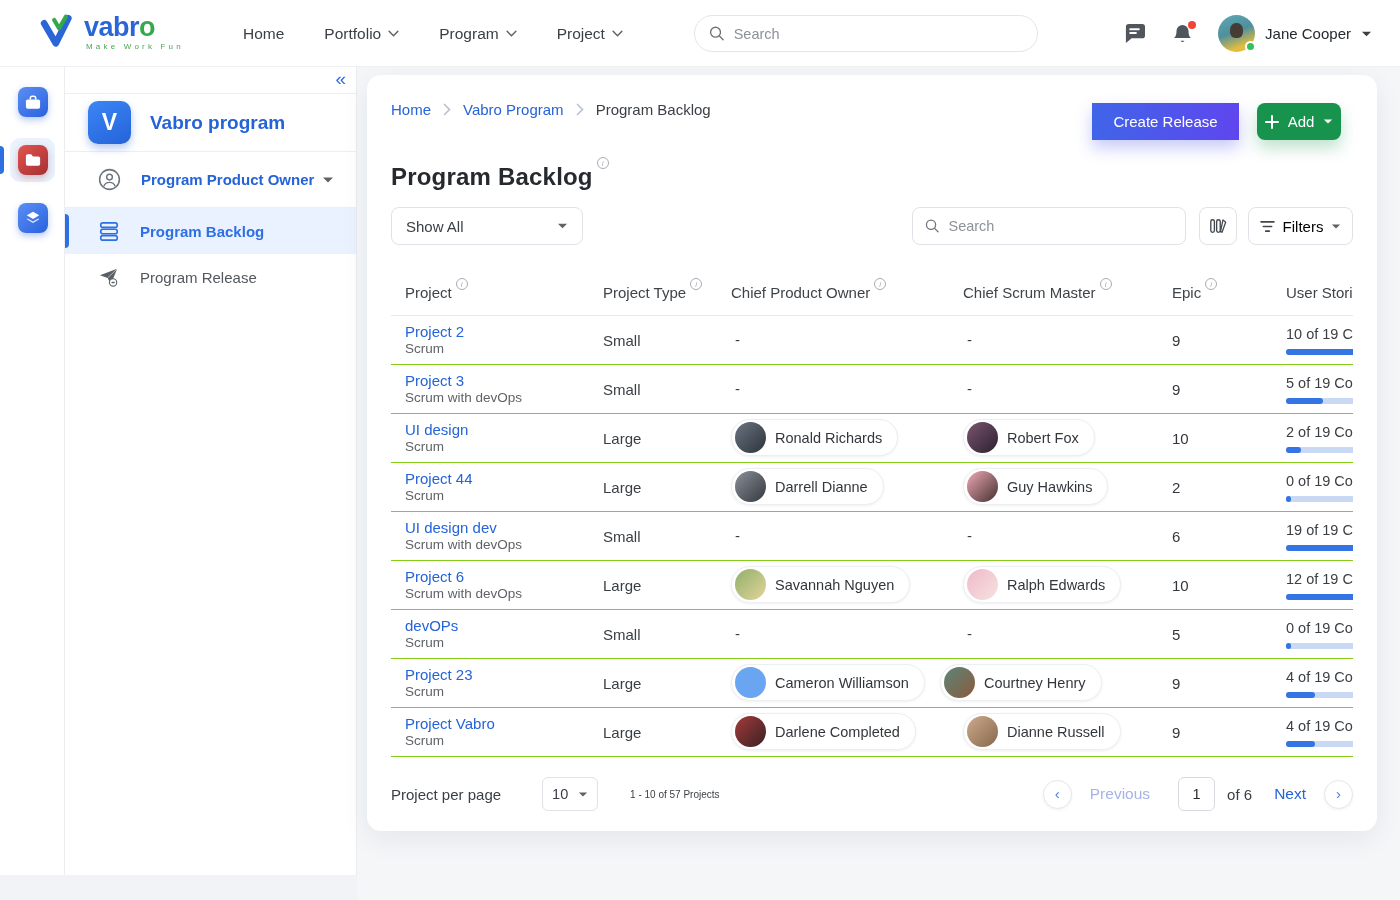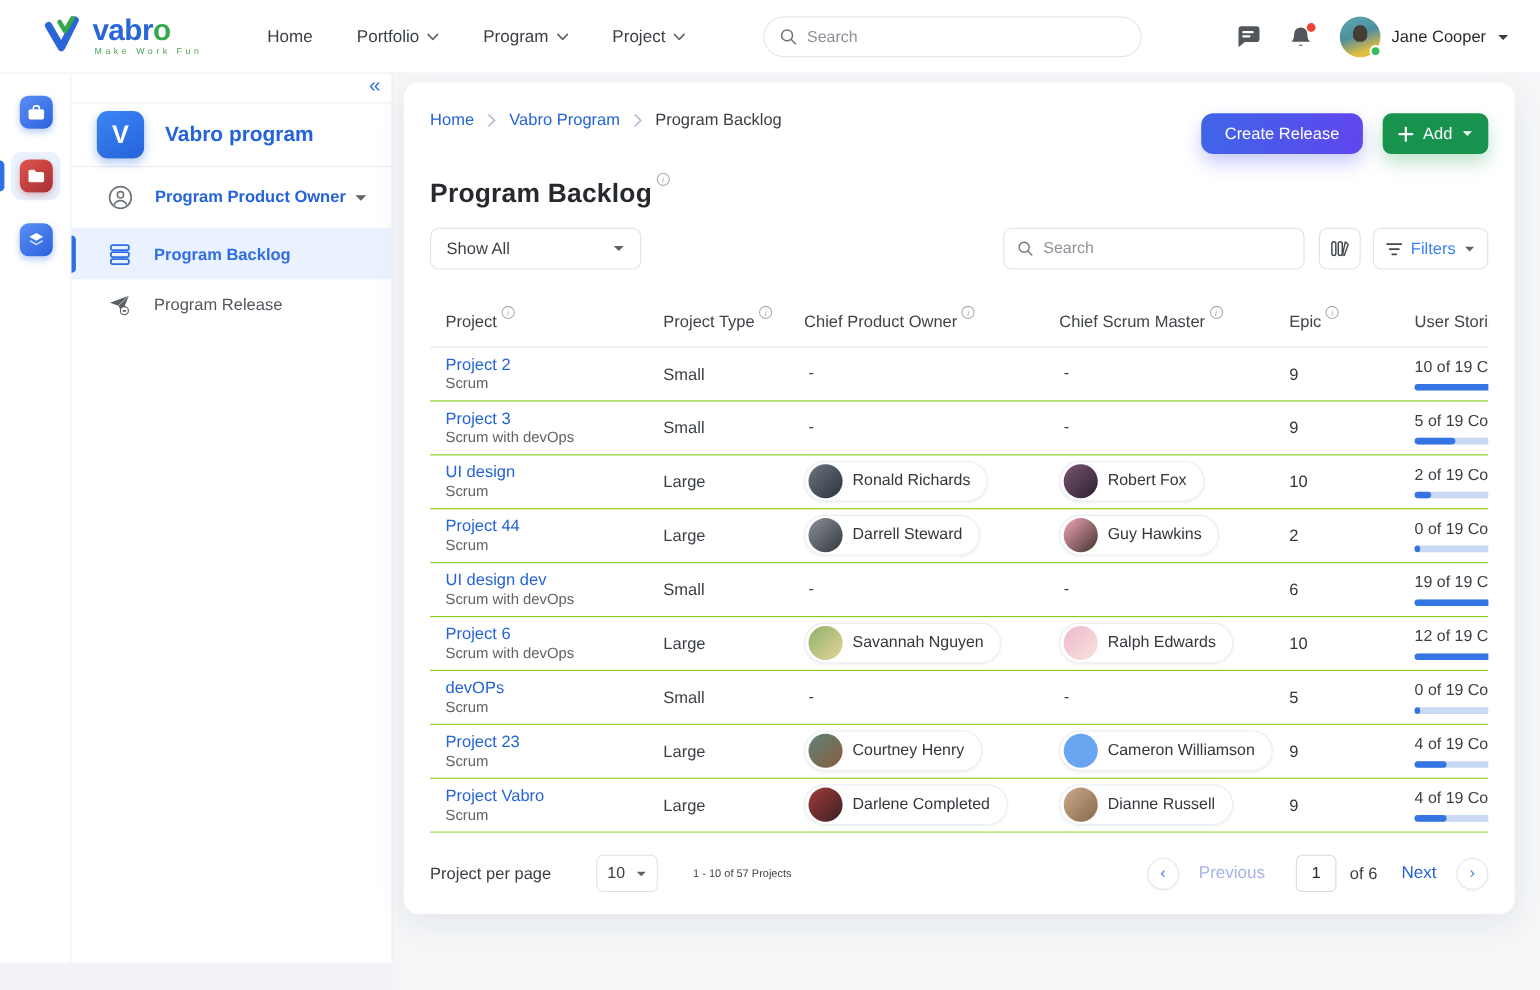--- a/index.html
+++ b/index.html
@@ -53,35 +53,35 @@
   .side-item.active .side-bar { position:absolute; left:0; top:6px; width:4px; height:34px; background:#2f6fe4; border-radius:0 4px 4px 0; }
 
   
   .main-bg { position:absolute; top:67px; left:357px; width:1043px; height:833px; background:#f4f6f8; }
   .card { position:absolute; top:75px; left:367px; width:1010px; height:756px; background:#fff; border-radius:14px; box-shadow:0 8px 28px rgba(25,39,70,.07); z-index:25; }
   .breadcrumb { position:absolute; left:24px; top:26px; display:flex; align-items:center; gap:12px; font-size:15px; }
   .bc-link { color:#2563d8; cursor:pointer; }
   .bc-current { color:#3a3f45; }
   .bc-sep { color:#b9c3d4; }
 
-  .btn-create { position:absolute; left:725px; top:28px; width:147px; height:37px; border:none; border-radius:11px; background:linear-gradient(95deg,#3f65e8 0%,#5f46ee 100%); color:#fff; font-size:15px; font-family:inherit; cursor:pointer; box-shadow:0 8px 16px rgba(80,90,235,.32); }
-  .btn-add { position:absolute; left:890px; top:28px; width:96px; height:37px; border:none; border-radius:8px; background:#17934d; color:#fff; font-size:15px; font-family:inherit; cursor:pointer; display:flex; align-items:center; justify-content:center; gap:9px; box-shadow:0 8px 16px rgba(23,147,77,.28); }
+  .btn-create { position:absolute; left:725px; top:28px; width:147px; height:37px; border:none; border-radius:0; background:linear-gradient(95deg,#3f65e8 0%,#5f46ee 100%); color:#fff; font-size:15px; font-family:inherit; cursor:pointer; box-shadow:0 8px 16px rgba(80,90,235,.32); }
+  .btn-add { position:absolute; left:890px; top:28px; width:84px; height:37px; border:none; border-radius:8px; background:#17934d; color:#fff; font-size:15px; font-family:inherit; cursor:pointer; display:flex; align-items:center; justify-content:center; gap:9px; box-shadow:0 8px 16px rgba(23,147,77,.28); }
 
   .page-title-row { position:absolute; left:24px; top:88px; display:flex; align-items:flex-start; }
   .page-title { font-size:24px; font-weight:bold; color:#26292e; letter-spacing:.2px; }
   .info-i { display:inline-flex; align-items:center; justify-content:center; width:12px; height:12px; border:1px solid #a8adb5; border-radius:50%; color:#a8adb5; font-size:8px; font-style:italic; margin-left:4px; position:relative; top:-6px; flex:none; }
 
   .controls { position:absolute; left:0; top:132px; width:1198px; height:38px; }
   .select-box { position:absolute; display:flex; align-items:center; justify-content:space-between; border:1px solid #dfe2e6; border-radius:8px; background:#fff; font-size:15px; color:#3a3f45; padding:0 14px; cursor:pointer; height:38px; }
   .show-all { left:24px; width:192px; }
   .tbl-search { position:absolute; left:545px; width:274px; height:38px; border:1px solid #dfe2e6; border-radius:8px; display:flex; align-items:center; gap:9px; padding:0 12px; background:#fff; }
   .tbl-search input { border:none; outline:none; width:100%; font-size:14.5px; color:#3c4043; font-family:inherit; }
   .tbl-search input::placeholder { color:#8d9299; }
   .sq-btn { position:absolute; left:832px; width:38px; height:38px; border:1px solid #dfe2e6; border-radius:8px; background:#fff; display:flex; align-items:center; justify-content:center; cursor:pointer; color:#42474e; }
-  .filters-btn { position:absolute; left:881px; width:105px; height:38px; border:1px solid #dfe2e6; border-radius:8px; background:#fff; display:flex; align-items:center; justify-content:center; gap:8px; font-size:15px; color:#3b82f6; cursor:pointer; }
+  .filters-btn { position:absolute; left:881px; width:105px; height:38px; border:1px solid #dfe2e6; border-radius:8px; background:#fff; display:flex; align-items:center; justify-content:center; gap:8px; font-size:15px; color:#000000; cursor:pointer; }
 
   
   .tbl { position:absolute; left:24px; top:195px; width:962px; overflow:hidden; }
   .thead { display:flex; height:46px; align-items:center; border-bottom:1px solid #e5e8ec; }
   .th { font-size:15px; color:#3f4449; display:flex; align-items:flex-start; white-space:nowrap; flex:none; }
   .trow { display:flex; height:49px; align-items:center; border-bottom:1px solid #84cc16; }
   .col { flex:none; }
   .c1 { width:212px; padding-left:14px; }
   .c2 { width:128px; }
   .c3 { width:232px; }
@@ -406,21 +406,21 @@
     </div>
 
     <div class="trow">
       <div class="col c1">
         <a class="plink">Project 44</a>
         <div class="psub">Scrum</div>
       </div>
       <div class="col c2 size-txt">Large</div>
       <div class="col c3"><span class="pill">
               <span class="pav" style="background: linear-gradient(135deg, rgb(138, 144, 153), rgb(52, 56, 62));"></span>
-              <span class="pname">Darrell Steward</span>
+              <span class="pname">Darrell Dianne</span>
             </span></div>
       <div class="col c4"><span class="pill">
               <span class="pav" style="background: linear-gradient(135deg, rgb(242, 167, 184), rgb(65, 50, 44));"></span>
               <span class="pname">Guy Hawkins</span>
             </span></div>
       <div class="col c5 epic-txt">2</div>
       <div class="col c6">
         <div class="us-label">0 of 19 Completed</div>
         <div class="us-track">
               <div class="us-fill" style="width: 5px;"></div>
@@ -484,27 +484,27 @@
             </div>
       </div>
     </div>
 
     <div class="trow">
       <div class="col c1">
         <a class="plink">Project 23</a>
         <div class="psub">Scrum</div>
       </div>
       <div class="col c2 size-txt">Large</div>
+      <div class="col c4"><span class="pill">
+              <span class="pav" style="background: linear-gradient(135deg, rgb(106, 165, 242), rgb(106, 165, 242));"></span>
+              <span class="pname">Cameron Williamson</span>
+            </span></div>
       <div class="col c3"><span class="pill">
               <span class="pav" style="background: linear-gradient(135deg, rgb(92, 133, 121), rgb(138, 90, 60));"></span>
               <span class="pname">Courtney Henry</span>
-            </span></div>
-      <div class="col c4"><span class="pill">
-              <span class="pav" style="background: linear-gradient(135deg, rgb(106, 165, 242), rgb(106, 165, 242));"></span>
-              <span class="pname">Cameron Williamson</span>
             </span></div>
       <div class="col c5 epic-txt">9</div>
       <div class="col c6">
         <div class="us-label">4 of 19 Completed</div>
         <div class="us-track">
               <div class="us-fill" style="width: 29px;"></div>
             </div>
       </div>
     </div>
 

